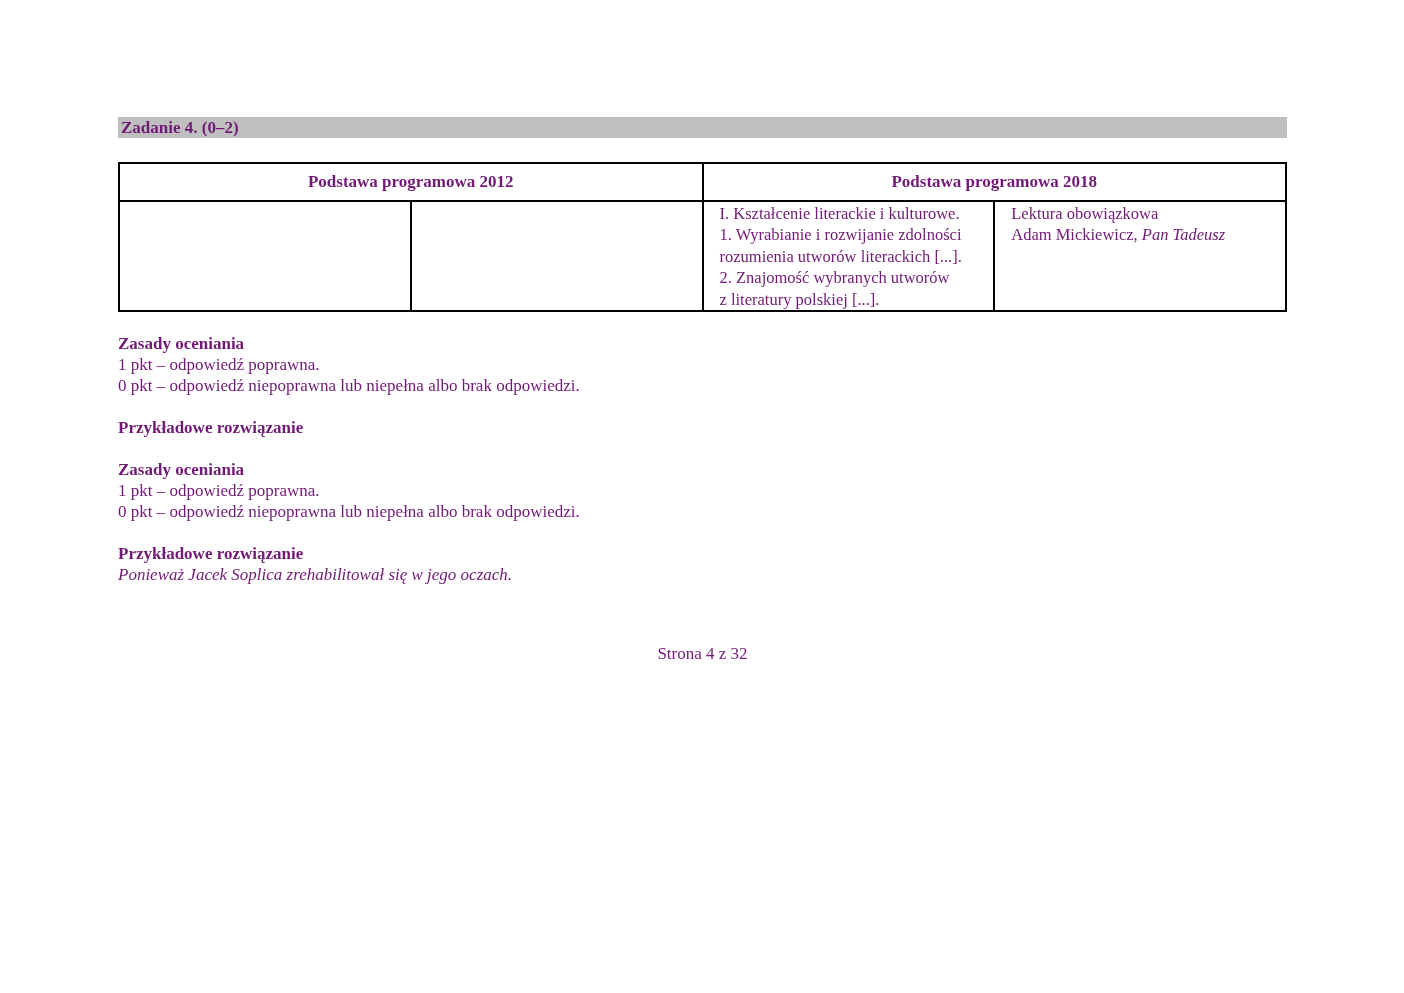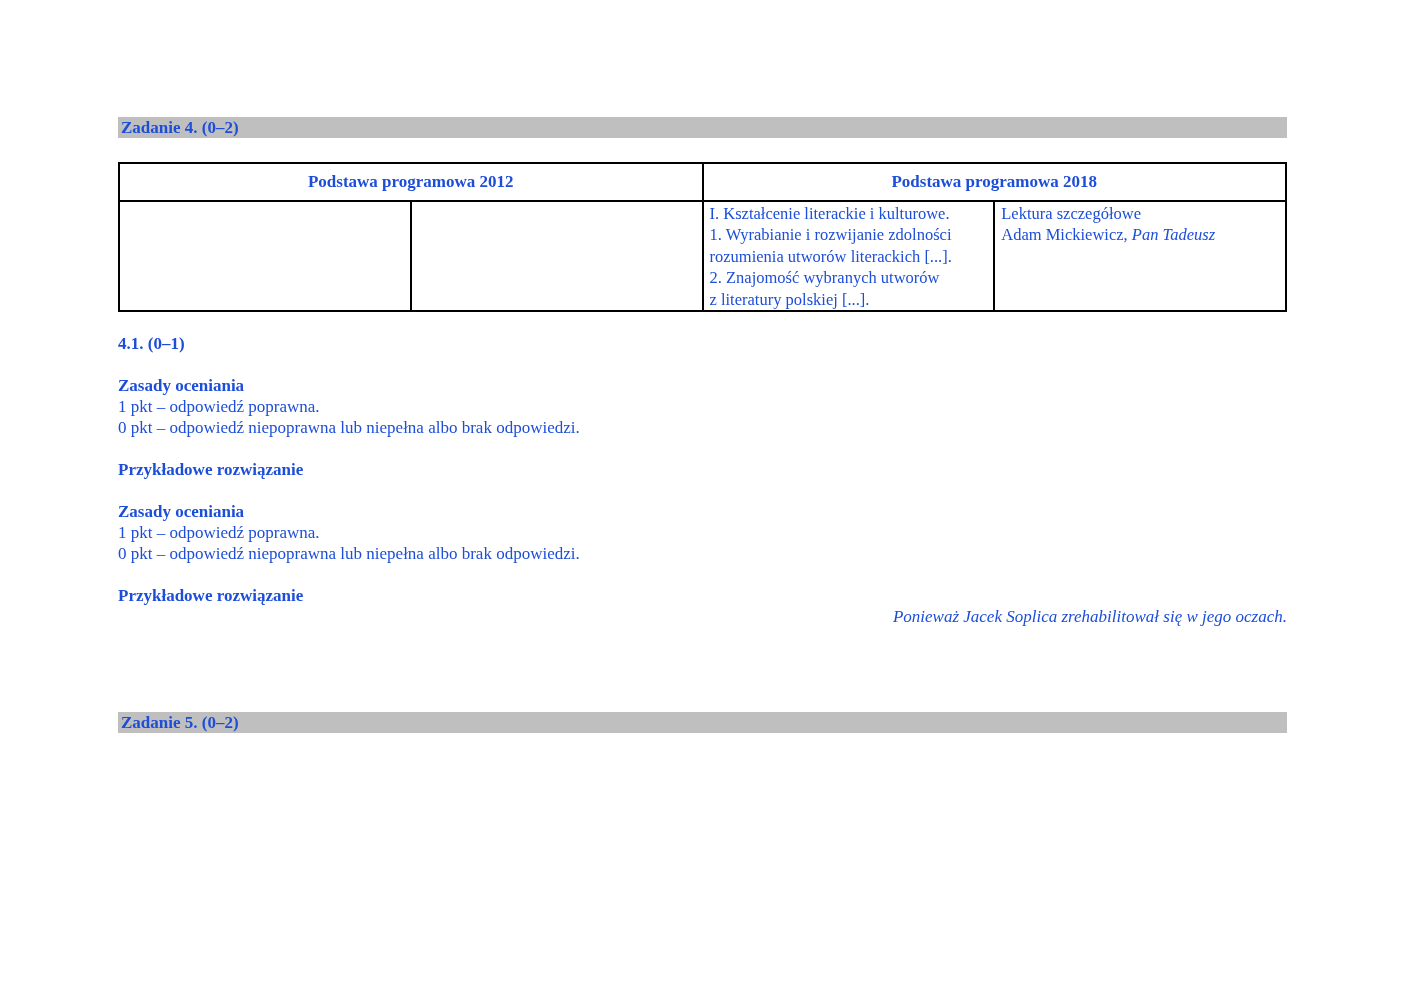--- a/index.html
+++ b/index.html
@@ -2,21 +2,21 @@
 <html lang="pl" style="--bar-bg: #bfbfbf;"><head>
 <meta charset="utf-8">
 <style>
   html, body { margin: 0; padding: 0; background: #ffffff; }
   .page {
     position: relative;
     width: 1404px;
     height: 747px;
     background: #ffffff;
     font-family: "Liberation Serif", "DejaVu Serif", serif;
-    color: #1d4ed8;
+    color: #701a75;
     overflow: hidden;
   }
   .content {
     margin-left: 118px;
     width: 1169px;
   }
   .task-bar {
     background: var(--bar-bg, #bfbfbf);
     height: 21px;
     line-height: 21px;
@@ -31,39 +31,39 @@
   table.req-table {
     margin-top: 24px;
     border-collapse: collapse;
     table-layout: fixed;
     width: 1169px;
     font-size: 16.5px;
   }
   table.req-table col { width: 25%; }
   table.req-table th, table.req-table td {
     border: 2px solid #000000;
-    padding: 0 6px;
+    padding: 0 16px;
     box-sizing: border-box;
   }
   table.req-table th {
     font-size: 17px;
     font-weight: bold;
     text-align: center;
     vertical-align: middle;
   }
   tr.group-row th { height: 38px; }
   tr.col-row th { height: 37px; }
   tr.body-row td {
     height: 107px;
     vertical-align: top;
     line-height: 21.4px;
     padding-top: 1px;
   }
   .preline { white-space: pre-line; margin-left: 36px; }
-  .italic { font-style: italic; text-align: right; }
+  .italic { font-style: italic; }
 
   .line {
     font-size: 17px;
     line-height: 21px;
   }
   .bold { font-weight: bold; }
   .gap-above { margin-top: 21px; }
 
   .footer {
     margin-top: 58px;
@@ -94,41 +94,39 @@
         <th colspan="2">Podstawa programowa 2018</th>
       </tr>
       <tr class="body-row">
         <td></td>
         <td></td>
         <td class="preline">I. Kształcenie literackie i kulturowe.
 1. Wyrabianie i rozwijanie zdolności rozumienia utworów literackich [...].
 2. Znajomość wybranych utworów
 z literatury polskiej [...].</td>
         <td>
-          <div>Lektura szczegółowe</div>
+          <div>Lektura obowiązkowa</div>
           <div><span>Adam Mickiewicz, </span><span class="italic">Pan Tadeusz</span></div>
         </td>
       </tr>
     </tbody>
       </table>
 
-    <div class="line bold gap-above">4.1. (0–1)</div>
 
     <div class="line bold gap-above">Zasady oceniania</div>
     <div class="line">1 pkt – odpowiedź poprawna.</div>
     <div class="line">0 pkt – odpowiedź niepoprawna lub niepełna albo brak odpowiedzi.</div>
 
     <div class="line bold gap-above">Przykładowe rozwiązanie</div>
 
 
     <div class="line bold gap-above">Zasady oceniania</div>
     <div class="line">1 pkt – odpowiedź poprawna.</div>
     <div class="line">0 pkt – odpowiedź niepoprawna lub niepełna albo brak odpowiedzi.</div>
 
     <div class="line bold gap-above">Przykładowe rozwiązanie</div>
     <div class="line italic">Ponieważ Jacek Soplica zrehabilitował się w jego oczach.</div>
 
-    <div class="task-bar second">Zadanie 5. (0–2)</div>
 
     <div class="footer">Strona 4 z 32</div>
 
   </div>
 </div>
 
 </body></html>

